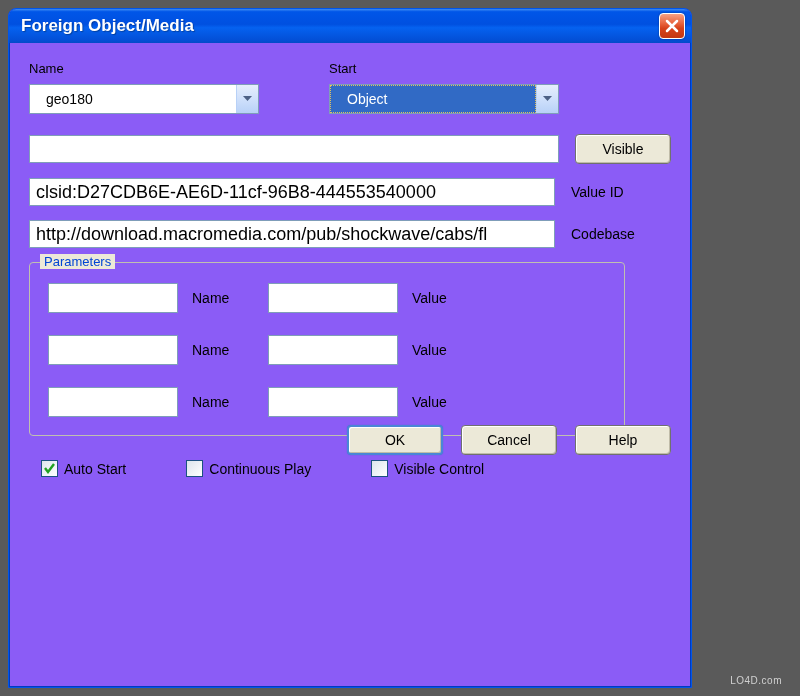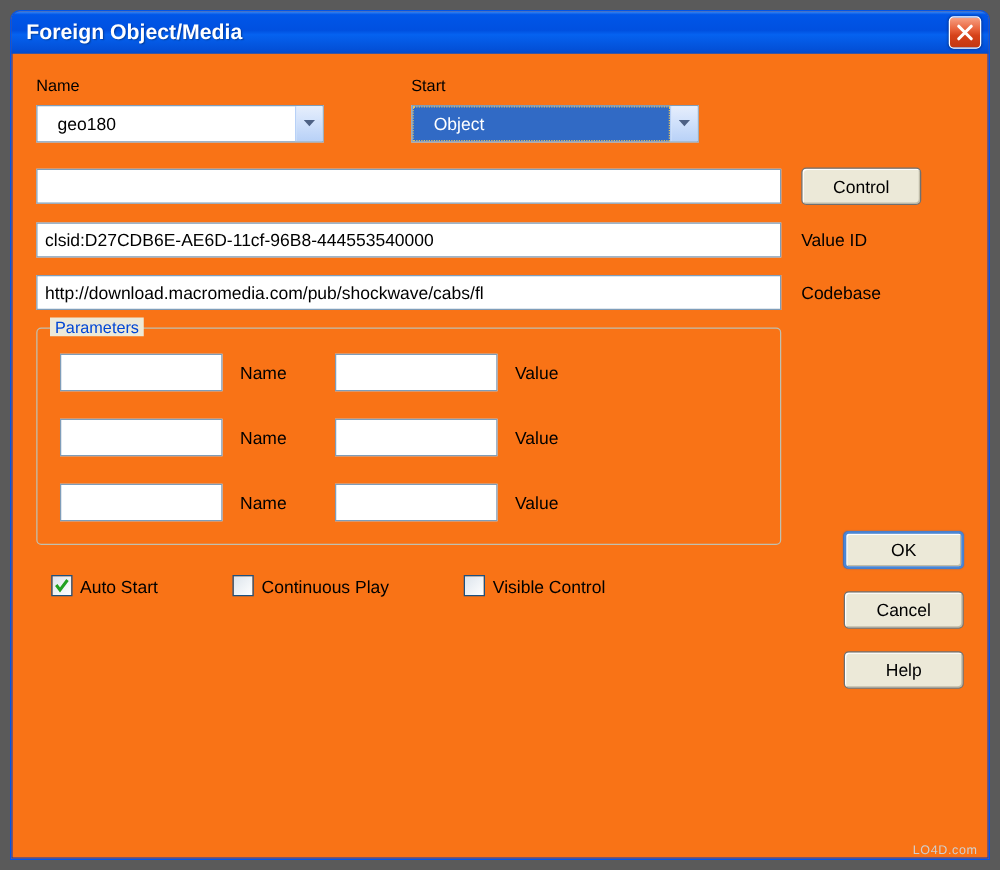--- a/index.html
+++ b/index.html
@@ -8,23 +8,23 @@
   font-family: "Tahoma", sans-serif;
   font-size: 13px;
   width: 800px;
   height: 696px;
   position: relative;
 }
 .window {
   position: absolute;
   left: 8px;
   top: 8px;
-  width: 784px;
+  width: 684px;
   height: 680px;
-  background: #f97316;
+  background: #8b5cf6;
   border: 1px solid #0055ea;
   border-radius: 8px 8px 0 0;
   overflow: hidden;
   box-shadow: 0 0 0 1px #003ac0 inset;
 }
 .titlebar {
   height: 34px;
   background: linear-gradient(to bottom, #3f8cf3 0%, #0056e8 8%, #0050e0 45%, #0562f0 55%, #034fd6 92%, #024bc8 100%);
   display: flex;
   align-items: center;
@@ -99,21 +99,21 @@
   align-items: center;
   gap: 16px;
   margin-bottom: 14px;
 }
 .textinput {
   flex: 1;
   height: 28px;
   border: 1px solid #7f9db9;
   background: #fff;
   padding: 4px 6px;
-  font-size: 14px;
+  font-size: 18px;
   font-family: inherit;
   outline: none;
 }
 .side-label {
   width: 100px;
   font-size: 14px;
 }
 .btn {
   height: 30px;
   min-width: 96px;
@@ -166,21 +166,21 @@
 }
 .param-label {
   width: 62px;
   font-size: 14px;
 }
 .right-btns {
   position: absolute;
   right: 20px;
   top: 382px;
   display: flex;
-  flex-direction: column;
+  flex-direction: row;
   gap: 18px;
 }
 .checks {
   display: flex;
   gap: 60px;
   margin-top: 24px;
   margin-left: 12px;
 }
 .check {
   display: flex;
@@ -245,21 +245,21 @@
             <svg viewBox="0 0 9 6">
                 <path d="M0 0 L4.5 5 L9 0 Z" fill="#4d6185"></path>
               </svg>
           </div>
         </div>
       </div>
     </div>
 
     <div class="textrow">
       <input class="textinput" style="max-width: 596px;" value="">
-      <button class="btn" style="min-width:96px">Control</button>
+      <button class="btn" style="min-width:96px">Visible</button>
     </div>
 
     <div class="textrow">
       <input class="textinput" style="max-width: 596px;" value="clsid:D27CDB6E-AE6D-11cf-96B8-444553540000">
       <div class="side-label">Value ID</div>
     </div>
 
     <div class="textrow">
       <input class="textinput" style="max-width: 596px;" value="http://download.macromedia.com/pub/shockwave/cabs/fl">
       <div class="side-label">Codebase</div>

